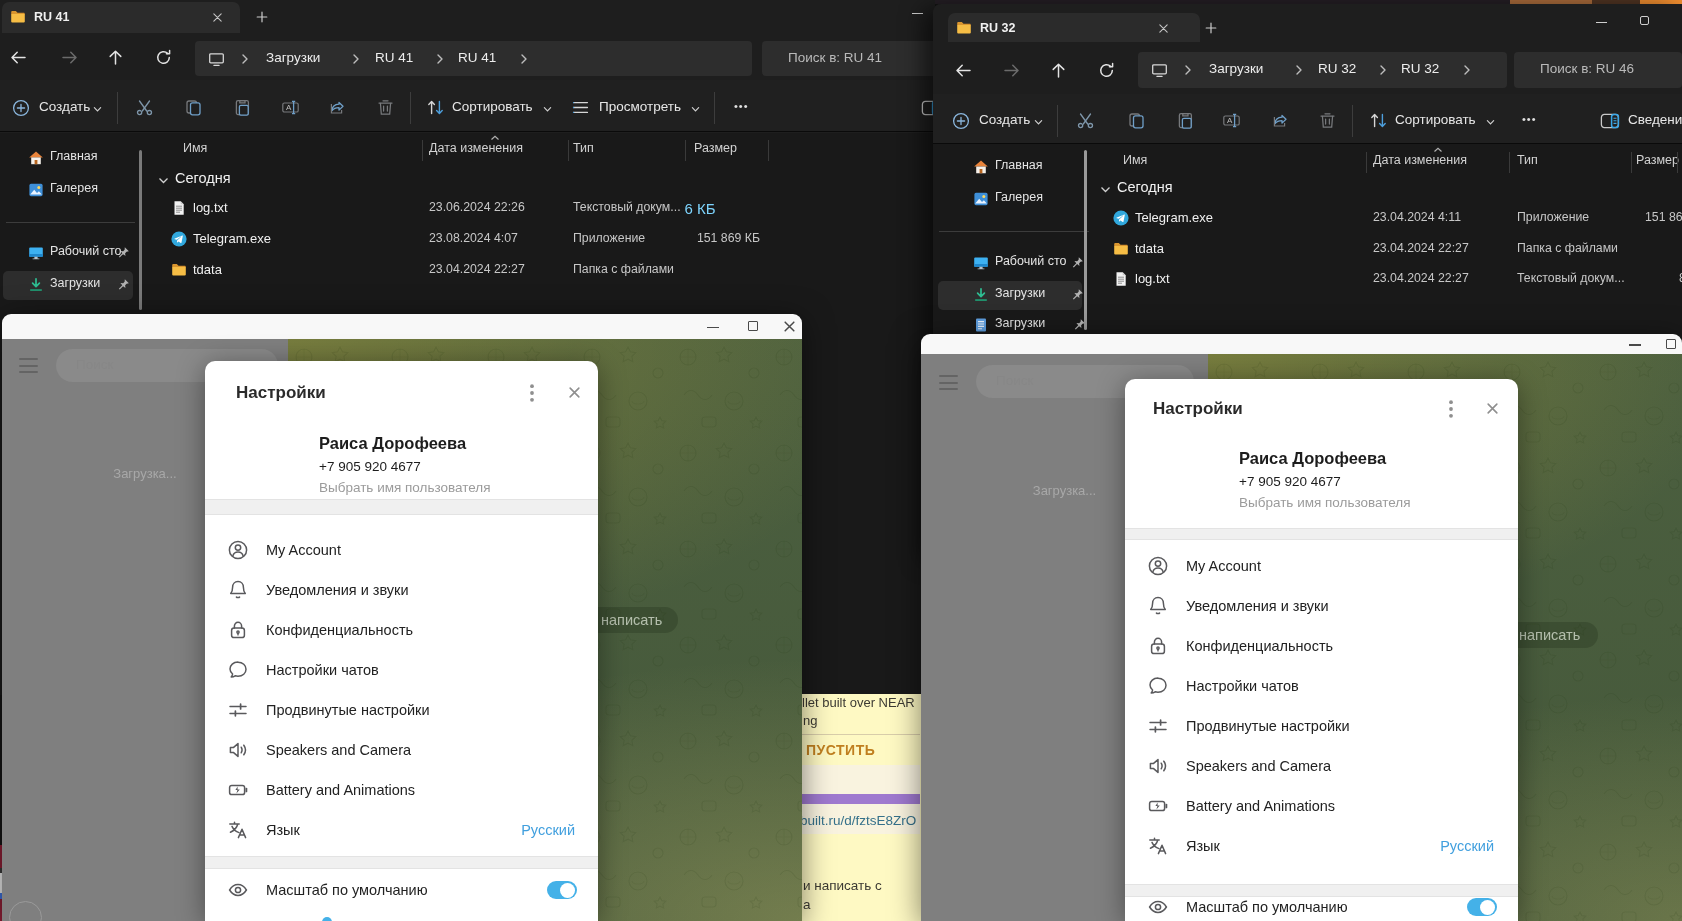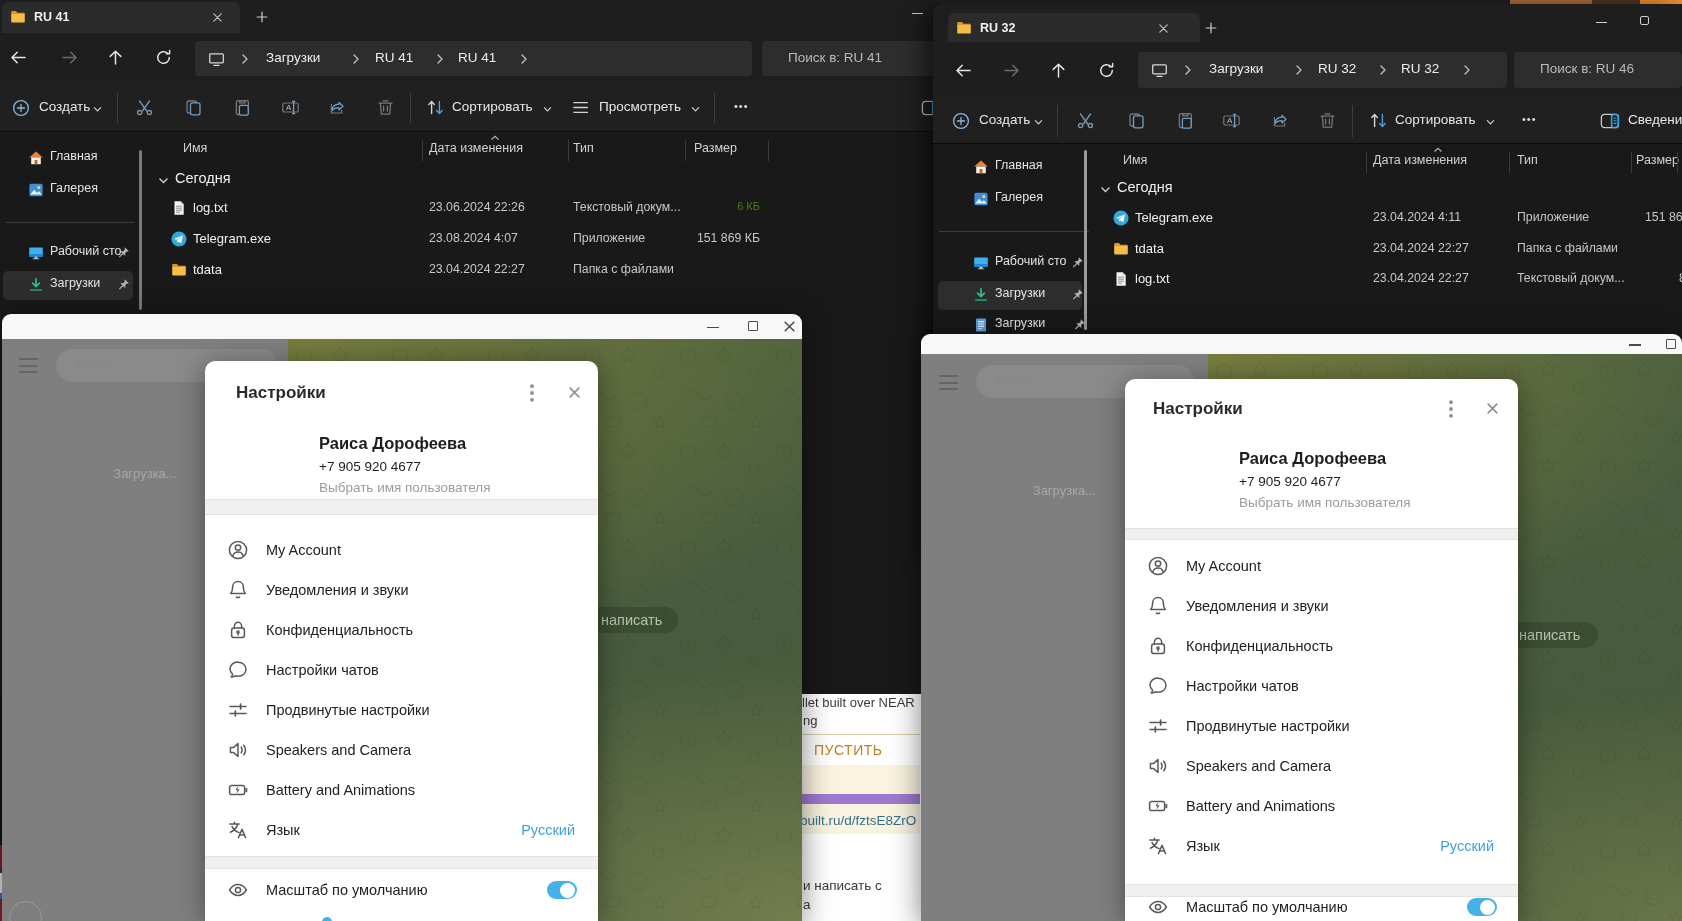--- a/index.html
+++ b/index.html
@@ -165,21 +165,21 @@
     <svg width="16" height="16" viewBox="0 0 16 16" style="position:absolute;left:171px;top:200px">
       <path d="M3.5 1.2h6.2l3 3v10.6H3.5z" fill="#f2f2f2"></path>
       <path d="M9.7 1.2l3 3h-3z" fill="#c9c9c9"></path>
       <g stroke="#8f8f8f" stroke-width="1">
         <path d="M5 6.2h6M5 8.2h6M5 10.2h6M5 12.2h4"></path>
       </g>
     </svg>
     <div style="position:absolute;left:193px;top:200px;font-size:13px;color:#f0f0f0;font-weight:400;white-space:nowrap;">log.txt</div>
     <div style="position:absolute;left:429px;top:200px;font-size:12.3px;color:#c7c7c7;font-weight:400;white-space:nowrap;">23.06.2024 22:26</div>
     <div style="position:absolute;left:573px;top:200px;font-size:12.3px;color:#c7c7c7;font-weight:400;white-space:nowrap;">Текстовый докум...</div>
-    <div style="position:absolute;left:640px;top:200px;font-size:11px;color:#4d7c0f;font-weight:400;white-space:nowrap;width:120px;text-align:right;">6 КБ</div>
+    <div style="position:absolute;left:640px;top:200px;font-size:15px;color:#7dd3fc;font-weight:400;white-space:nowrap;width:120px;text-align:center;">6 КБ</div>
     <svg width="16" height="16" viewBox="0 0 16 16" style="position:absolute;left:171px;top:231px">
       <circle cx="8" cy="8" r="7.6" fill="#31a8dd"></circle>
       <path d="M11.9 4.6l-1.4 7c-.1.5-.4.6-.8.4L7.5 10.4l-1.1 1c-.1.1-.2.2-.45.2l.16-2.2 4.1-3.7c.18-.16-.04-.25-.28-.1L5.85 8.8l-2.1-.66c-.46-.14-.47-.46.1-.68l7.5-2.9c.38-.14.72.1.55.64z" fill="#fff"></path>
     </svg>
     <div style="position:absolute;left:193px;top:231px;font-size:13px;color:#f0f0f0;font-weight:400;white-space:nowrap;">Telegram.exe</div>
     <div style="position:absolute;left:429px;top:231px;font-size:12.3px;color:#c7c7c7;font-weight:400;white-space:nowrap;">23.08.2024 4:07</div>
     <div style="position:absolute;left:573px;top:231px;font-size:12.3px;color:#c7c7c7;font-weight:400;white-space:nowrap;">Приложение</div>
     <div style="position:absolute;left:640px;top:231px;font-size:12.3px;color:#c7c7c7;font-weight:400;white-space:nowrap;width:120px;text-align:right;">151 869 КБ</div>
     <svg width="16" height="16" viewBox="0 0 16 16" style="position:absolute;left:171px;top:262px">
       <path d="M1.2 3.2c0-.7.5-1.2 1.2-1.2h3.4l1.7 1.7h6.1c.7 0 1.2.5 1.2 1.2v1H1.2z" fill="#d9952f"></path>
@@ -447,25 +447,25 @@
       <g stroke="#eaf3fc" stroke-width="1.1">
         <path d="M5 4.6h6M5 7h6M5 9.4h6M5 11.8h4"></path>
       </g>
     </svg>
     <div style="position:absolute;left:62px;top:312px;font-size:12.5px;color:#e4e4e4;font-weight:400;white-space:nowrap;">Загрузки</div>
     <svg width="13" height="13" viewBox="0 0 16 16" style="position:absolute;left:140px;top:314px">
       <path d="M9.6 1.4l5 5-2.8.7-1.8 1.8.4 3.4-2.9-2.3-4.1 4.2-1.1-1.1 4.2-4.1-2.3-2.9 3.4.4 1.8-1.8z" fill="#b2b2b2"></path>
     </svg>
     <div style="position:absolute;left:151px;top:146px;width:3px;height:180px;background:#9a9a9a;border-radius:2px;"></div>
   </div>
-<div style="position:absolute;left:802px;top:694px;width:122px;height:227px;background:#ffffff;overflow:hidden;">
+<div style="position:absolute;left:802px;top:694px;width:122px;height:227px;background:#fef9c3;overflow:hidden;">
     <div style="position:absolute;left:0px;top:1px;font-size:13px;color:#3c3a33;font-weight:400;white-space:nowrap;">llet built over NEAR</div>
     <div style="position:absolute;left:1px;top:19px;font-size:13px;color:#3c3a33;font-weight:400;white-space:nowrap;">ng</div>
     <div style="position:absolute;left:0px;top:40px;width:118px;height:1px;background:#d8cdaa;"></div>
-    <div style="position:absolute;left:12px;top:48px;font-size:14px;color:#c07f1f;font-weight:400;white-space:nowrap;letter-spacing:0.5px;">ПУСТИТЬ</div>
+    <div style="position:absolute;left:4px;top:48px;font-size:14px;color:#c07f1f;font-weight:700;white-space:nowrap;letter-spacing:0.5px;">ПУСТИТЬ</div>
     <div style="position:absolute;left:0px;top:71px;width:118px;height:29px;background:#f9f3df;"></div>
     <div style="position:absolute;left:0px;top:100px;width:118px;height:10px;background:#9f79cf;"></div>
     <div style="position:absolute;left:0px;top:110px;width:118px;height:30px;background:#f9f3df;"></div>
     <div style="position:absolute;left:-2px;top:119px;font-size:13.5px;color:#35708a;font-weight:400;white-space:nowrap;">built.ru/d/fztsE8ZrO</div>
     <div style="position:absolute;left:1px;top:184px;font-size:13.5px;color:#3c3a33;font-weight:400;white-space:nowrap;">и написать с</div>
     <div style="position:absolute;left:1px;top:203px;font-size:13.5px;color:#3c3a33;font-weight:400;white-space:nowrap;">а</div>
   </div>
 <div style="position:absolute;left:2px;top:314px;width:800px;height:607px;border-radius:9px 9px 0 0;overflow:hidden;box-shadow:0 6px 30px rgba(0,0,0,0.5);">
     <div style="position:absolute;left:0px;top:0px;width:800px;height:25px;background:#f8f8f8;"></div>
     <div style="position:absolute;left:705px;top:12.5px;width:12px;height:1.5px;background:#4a4a4a;"></div>

